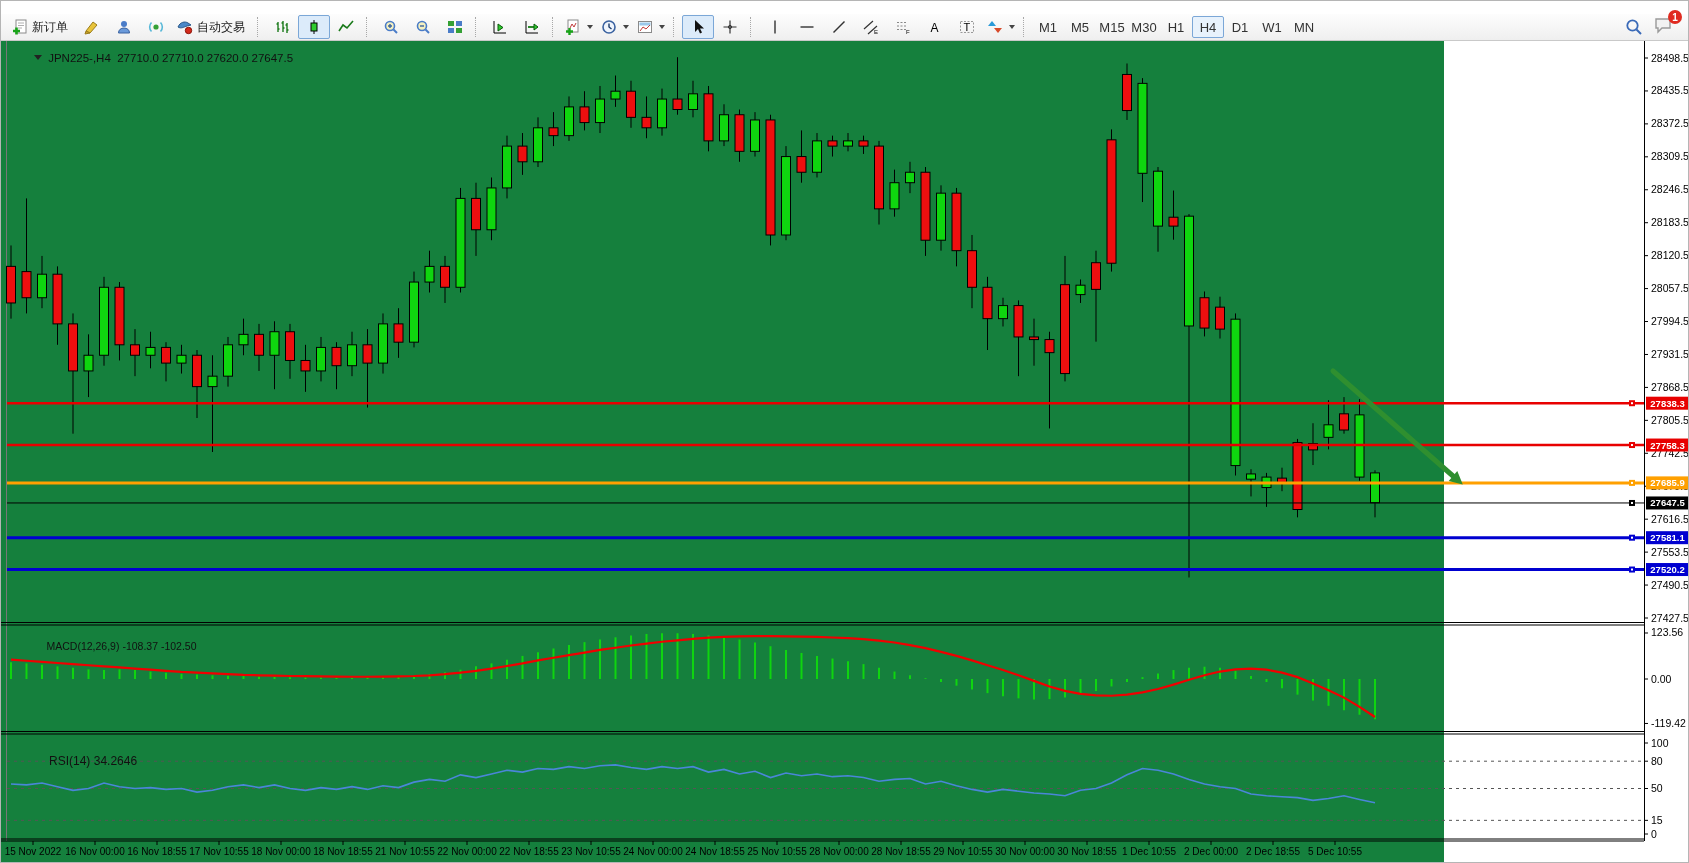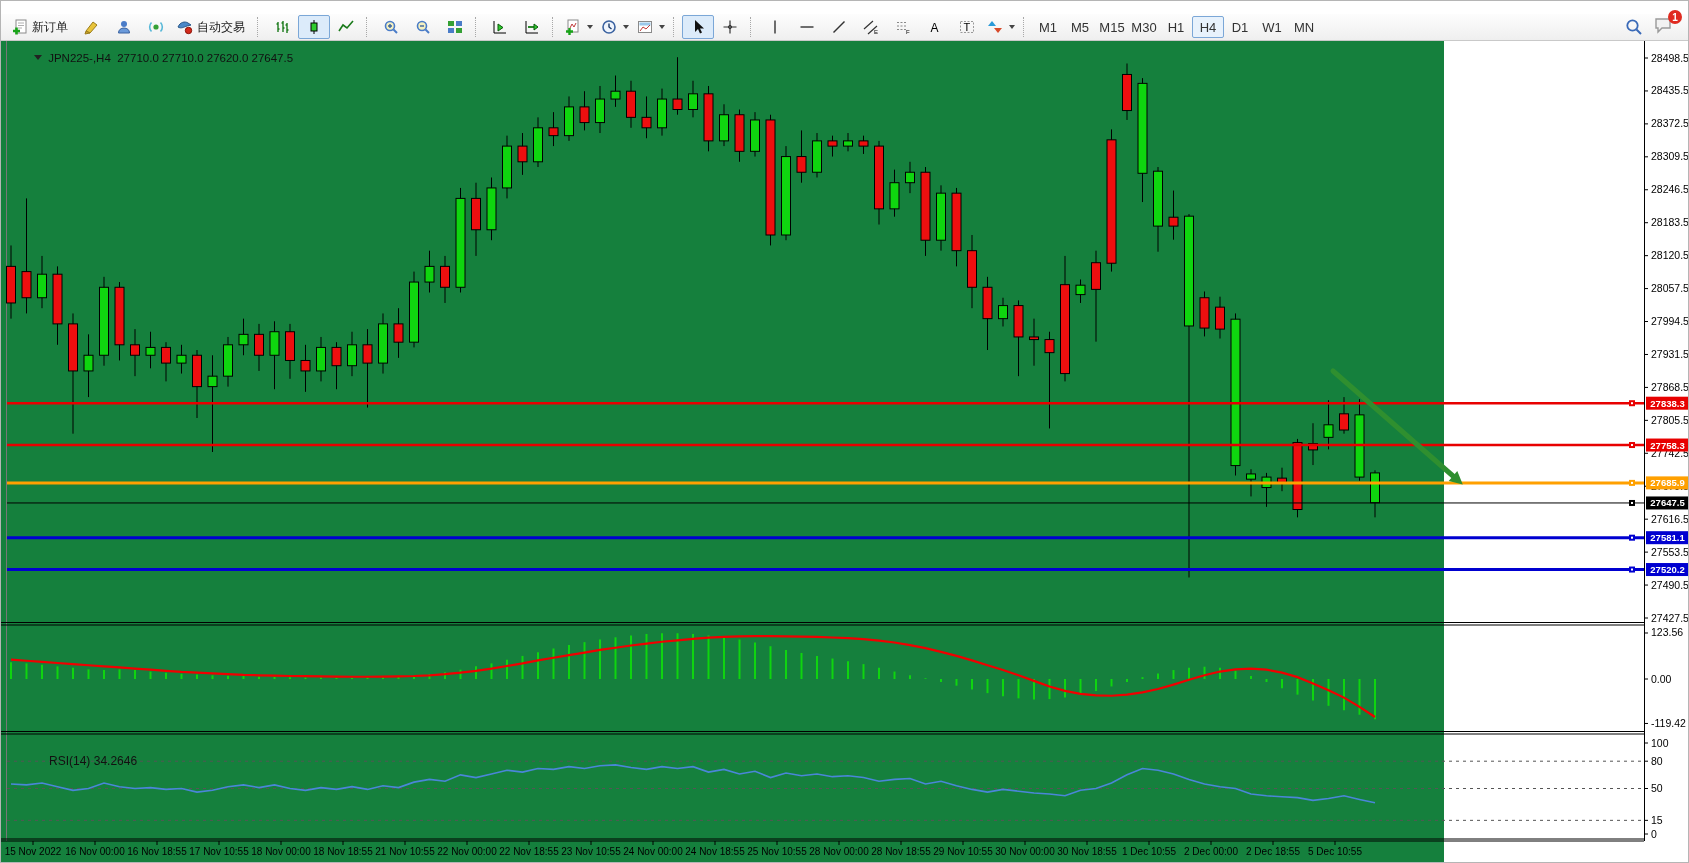--- a/index.html
+++ b/index.html
@@ -660,17 +660,20 @@
         <line x1="1332" y1="343" x2="1452" y2="448" stroke="#2f8f2f" stroke-width="5" stroke-linecap="round"></line>
         <polygon points="1461.7834970311894,456.5605599022907 1447.7197200488547,452.8917485155947 1456.2802799511453,443.1082514844053" fill="#2f8f2f"></polygon>
       </svg>
 
     <div class="overlay" style="left:14px;top:12px;">
       <span class="tri-down"></span><span>JPN225-,H4</span><span>  </span><span>27710.0 27710.0 27620.0 27647.5</span>
     </div>
 
     <div class="shift-marker" style="top:4px;"></div>
 
+    <div class="overlay" style="left:28px;top:600px;font-size:10.5px;">
+      <span>MACD(12,26,9)</span> <span>-108.37 -102.50</span>
+    </div>
     <div class="overlay" style="left:28px;top:712px;font-size:12px;">
       <span>RSI(14)</span> <span>34.2646</span>
     </div>
   </div>
 </div>
 
 </body></html>

